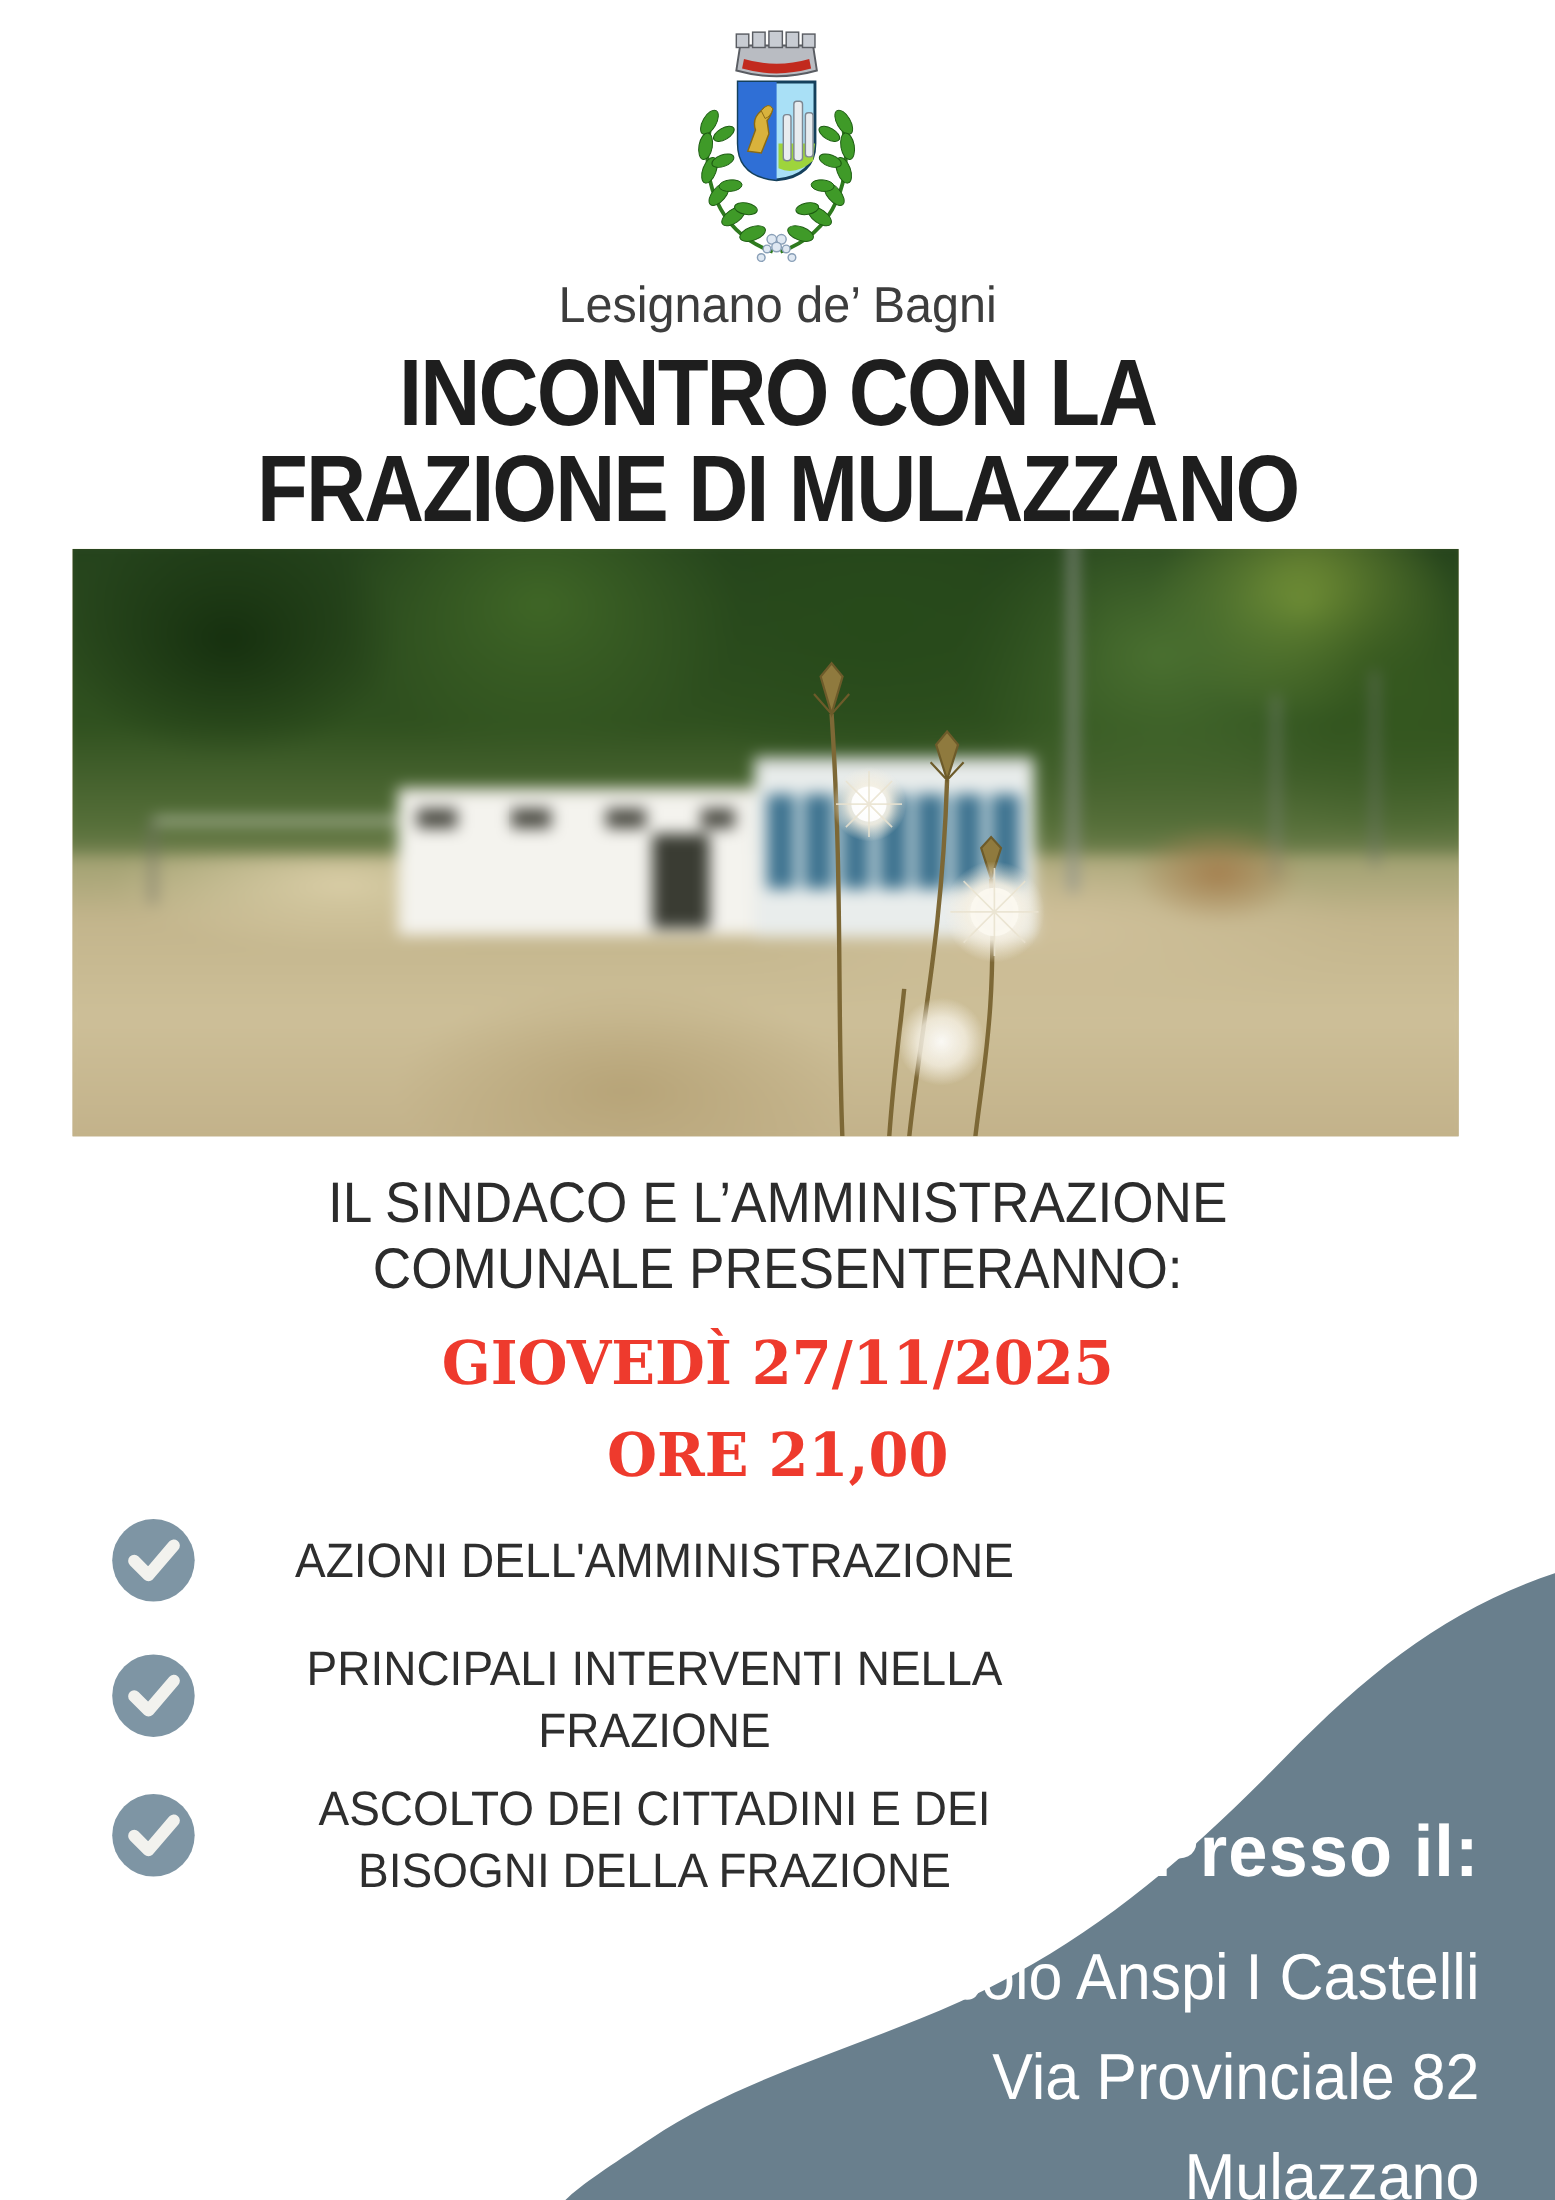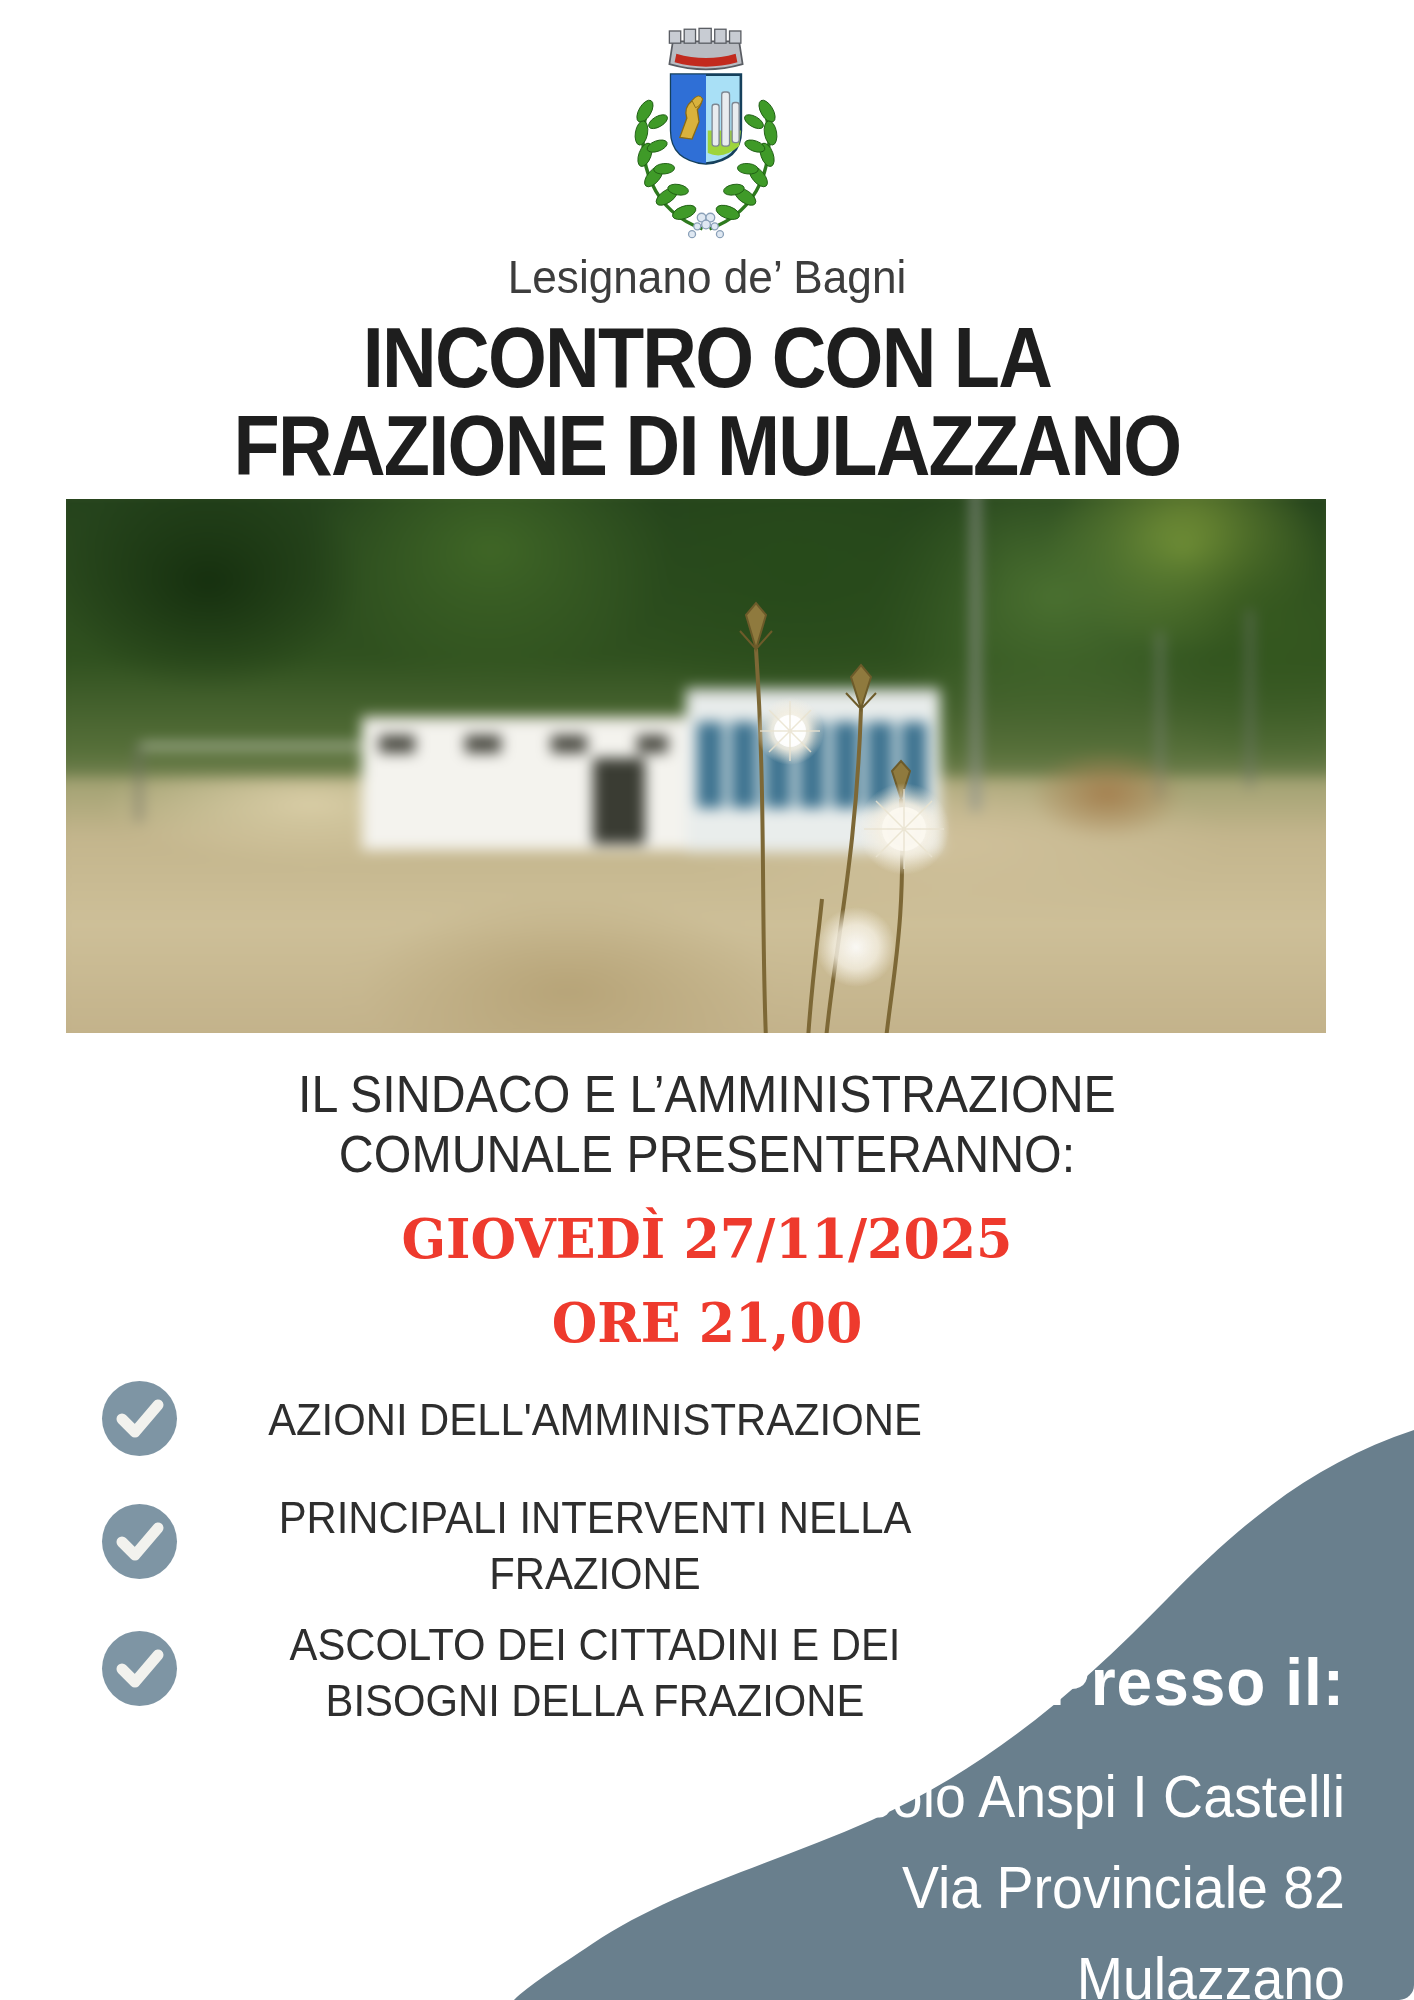--- a/index.html
+++ b/index.html
@@ -1,17 +1,17 @@
 <!DOCTYPE html>
 <html><head>
 <meta charset="utf-8">
 <style>
   html,body{margin:0;padding:0;background:#ffffff;}
   .poster{position:relative;width:1414px;height:2000px;overflow:hidden;background:#ffffff;
-          font-family:"Liberation Sans",sans-serif;border-radius:15px;}
+          font-family:"Liberation Sans",sans-serif;}
   .abs{position:absolute;}
   .center{left:0;width:1414px;text-align:center;}
 
   
   .crest{left:618px;top:24px;width:176px;height:218px;}
   .municipality{top:250px;font-size:46px;color:#3d3d3d;letter-spacing:0px;
                 transform:scaleX(.96);transform-origin:50% 50%;}
   .title{font-weight:bold;color:#1e1e1e;font-size:86px;line-height:1.0;letter-spacing:-2px;
          transform:scaleX(.88);transform-origin:50% 50%;}
   .title1{top:314px;}

